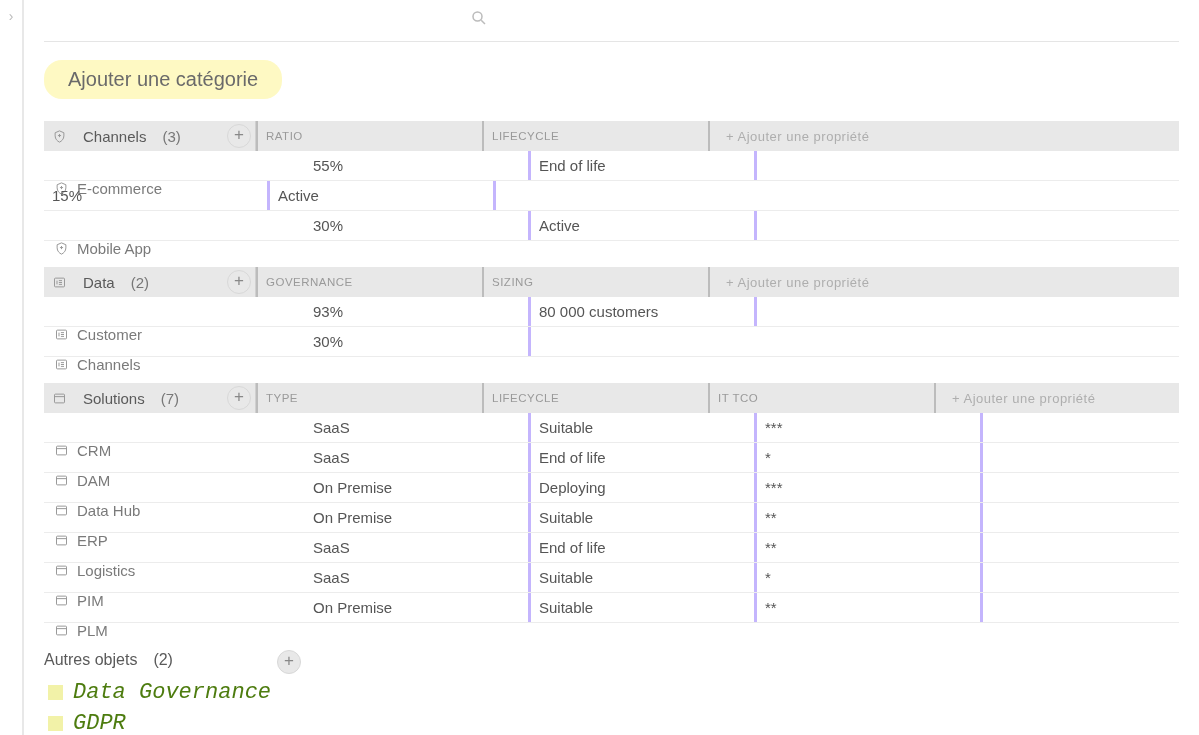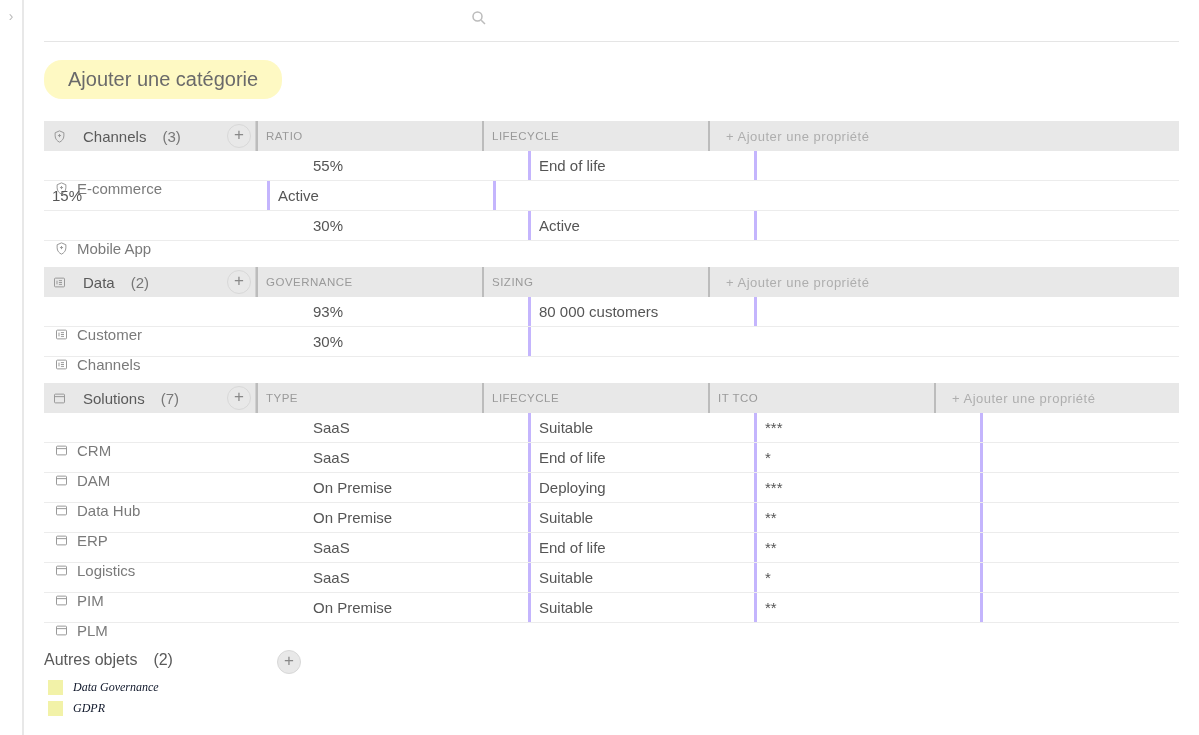--- a/index.html
+++ b/index.html
@@ -174,24 +174,24 @@
   align-items: center;
   gap: 10px;
   padding: 3px 0 3px 4px;
 }
 .swatch {
   width: 15px;
   height: 15px;
   background: #f2f2a8;
 }
 .other-label {
-  font-family: Liberation Serif, serif;
+  font-family: Liberation Mono, monospace;
   font-style: italic;
-  color: #0f172a;
-  font-size: 12px;
+  color: #4d7c0f;
+  font-size: 22px;
 }
 </style>
 </head>
 <body>
 
 <div class="outer">
   <div class="left-rail">›</div>
   <div class="main">
 
     <div class="search-row">

